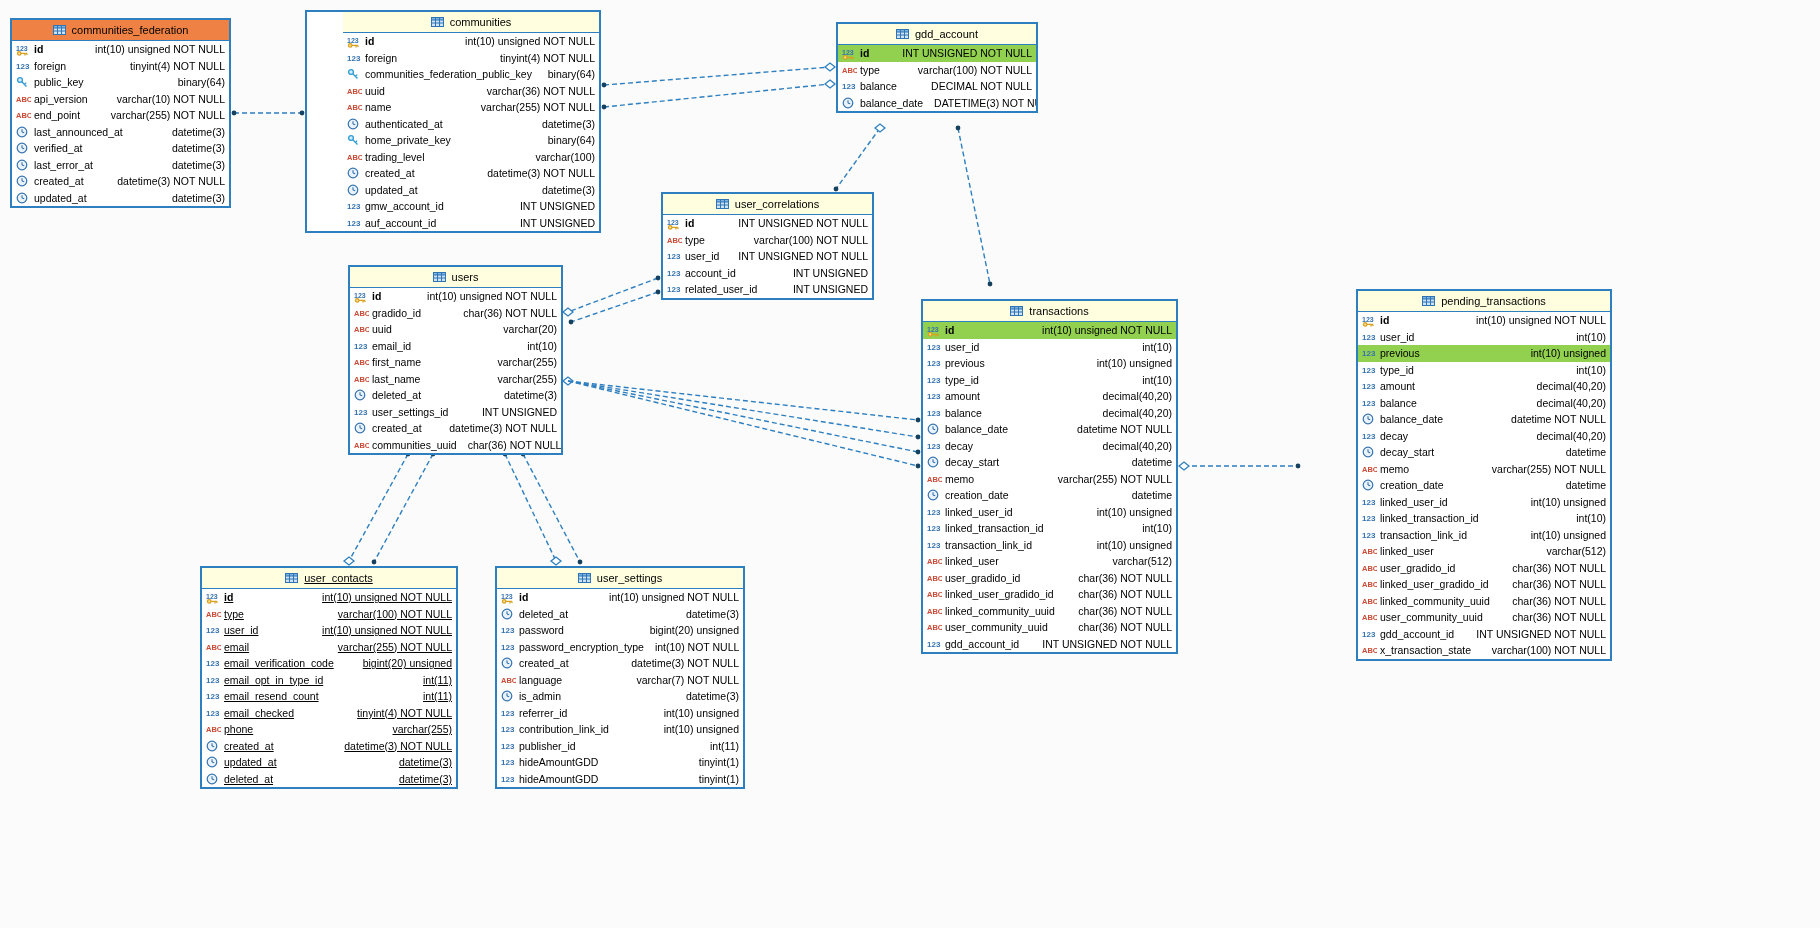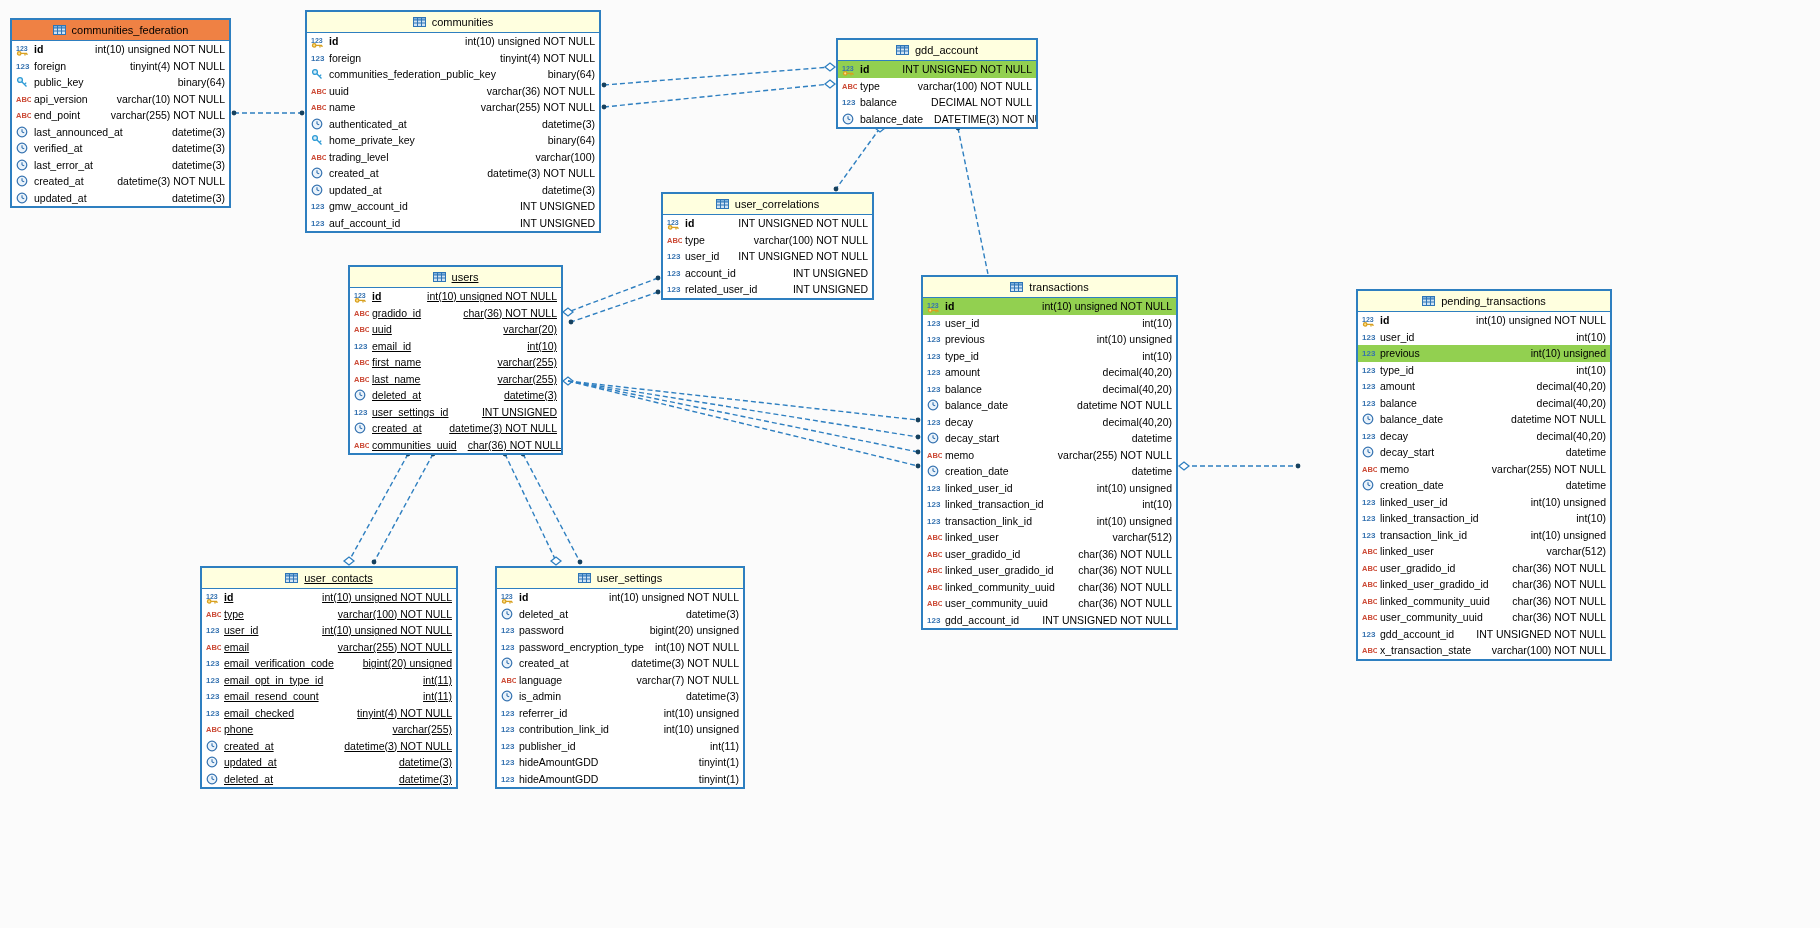--- a/index.html
+++ b/index.html
@@ -209,21 +209,21 @@
           <svg width="15" height="12" viewBox="0 0 15 12">
             <circle cx="6" cy="6" r="4.8" fill="#eaf3fb" stroke="#3572b0" stroke-width="1.2"></circle>
             <line x1="6" y1="6" x2="6" y2="3.2" stroke="#3572b0" stroke-width="1.1"></line>
             <line x1="6" y1="6" x2="8.2" y2="6.8" stroke="#3572b0" stroke-width="1.1"></line>
           </svg>
         </span>
         <span class="cname">updated_at</span>
         <span class="ctype">datetime(3)</span>
       </div>
     </div>
-    <div class="tbl" style="left: 305px; top: 10px; width: 296px; border-color: rgb(46, 127, 192);">
+    <div class="tbl" style="left: 305px; top: 10px; width: 296px; border-color: rgb(46, 127, 192); padding-left: 36px;">
       <div class="tbl-header">
         <span class="cicon">
           <svg width="13" height="12" viewBox="0 0 13 12">
             <rect x="0.5" y="1.5" width="12" height="9" fill="#cfe3f4" stroke="#2e75b6"></rect>
             <rect x="0.5" y="1.5" width="12" height="2.5" fill="#7fb2dd" stroke="#2e75b6"></rect>
             <line x1="4.5" y1="1.5" x2="4.5" y2="10.5" stroke="#2e75b6"></line>
             <line x1="8.5" y1="1.5" x2="8.5" y2="10.5" stroke="#2e75b6"></line>
             <line x1="0.5" y1="7" x2="12.5" y2="7" stroke="#2e75b6"></line>
           </svg>
         </span>
@@ -351,21 +351,21 @@
       <div class="row">
         <span class="cicon">
           <svg width="15" height="12" viewBox="0 0 15 12">
             <text x="0" y="9" font-size="8" font-weight="bold" fill="#3572b0" font-family="Liberation Sans, sans-serif">123</text>
           </svg>
         </span>
         <span class="cname">auf_account_id</span>
         <span class="ctype">INT UNSIGNED</span>
       </div>
     </div>
-    <div class="tbl" style="left: 836px; top: 38px; width: 202px; border-color: rgb(46, 127, 192);">
+    <div class="tbl" style="left: 836px; top: 22px; width: 202px; border-color: rgb(46, 127, 192);">
       <div class="tbl-header">
         <span class="cicon">
           <svg width="13" height="12" viewBox="0 0 13 12">
             <rect x="0.5" y="1.5" width="12" height="9" fill="#cfe3f4" stroke="#2e75b6"></rect>
             <rect x="0.5" y="1.5" width="12" height="2.5" fill="#7fb2dd" stroke="#2e75b6"></rect>
             <line x1="4.5" y1="1.5" x2="4.5" y2="10.5" stroke="#2e75b6"></line>
             <line x1="8.5" y1="1.5" x2="8.5" y2="10.5" stroke="#2e75b6"></line>
             <line x1="0.5" y1="7" x2="12.5" y2="7" stroke="#2e75b6"></line>
           </svg>
         </span>
@@ -474,21 +474,21 @@
       <div class="row">
         <span class="cicon">
           <svg width="15" height="12" viewBox="0 0 15 12">
             <text x="0" y="9" font-size="8" font-weight="bold" fill="#3572b0" font-family="Liberation Sans, sans-serif">123</text>
           </svg>
         </span>
         <span class="cname">related_user_id</span>
         <span class="ctype">INT UNSIGNED</span>
       </div>
     </div>
-    <div class="tbl" style="left: 348px; top: 265px; width: 215px; border-color: rgb(46, 127, 192); text-decoration: underline;">
+    <div class="tbl" style="left: 348px; top: 265px; width: 215px; border-color: rgb(46, 127, 192);">
       <div class="tbl-header">
         <span class="cicon">
           <svg width="13" height="12" viewBox="0 0 13 12">
             <rect x="0.5" y="1.5" width="12" height="9" fill="#cfe3f4" stroke="#2e75b6"></rect>
             <rect x="0.5" y="1.5" width="12" height="2.5" fill="#7fb2dd" stroke="#2e75b6"></rect>
             <line x1="4.5" y1="1.5" x2="4.5" y2="10.5" stroke="#2e75b6"></line>
             <line x1="8.5" y1="1.5" x2="8.5" y2="10.5" stroke="#2e75b6"></line>
             <line x1="0.5" y1="7" x2="12.5" y2="7" stroke="#2e75b6"></line>
           </svg>
         </span>
@@ -588,21 +588,21 @@
       <div class="row">
         <span class="cicon">
           <svg width="15" height="12" viewBox="0 0 15 12">
             <text x="0" y="9" font-size="7.5" font-weight="bold" fill="#cc4b37" font-family="Liberation Sans, sans-serif">ABC</text>
           </svg>
         </span>
         <span class="cname">communities_uuid</span>
         <span class="ctype">char(36) NOT NULL</span>
       </div>
     </div>
-    <div class="tbl" style="left: 921px; top: 275px; width: 257px; border-color: rgb(46, 127, 192);">
+    <div class="tbl" style="left: 921px; top: 299px; width: 257px; border-color: rgb(46, 127, 192);">
       <div class="tbl-header">
         <span class="cicon">
           <svg width="13" height="12" viewBox="0 0 13 12">
             <rect x="0.5" y="1.5" width="12" height="9" fill="#cfe3f4" stroke="#2e75b6"></rect>
             <rect x="0.5" y="1.5" width="12" height="2.5" fill="#7fb2dd" stroke="#2e75b6"></rect>
             <line x1="4.5" y1="1.5" x2="4.5" y2="10.5" stroke="#2e75b6"></line>
             <line x1="8.5" y1="1.5" x2="8.5" y2="10.5" stroke="#2e75b6"></line>
             <line x1="0.5" y1="7" x2="12.5" y2="7" stroke="#2e75b6"></line>
           </svg>
         </span>

